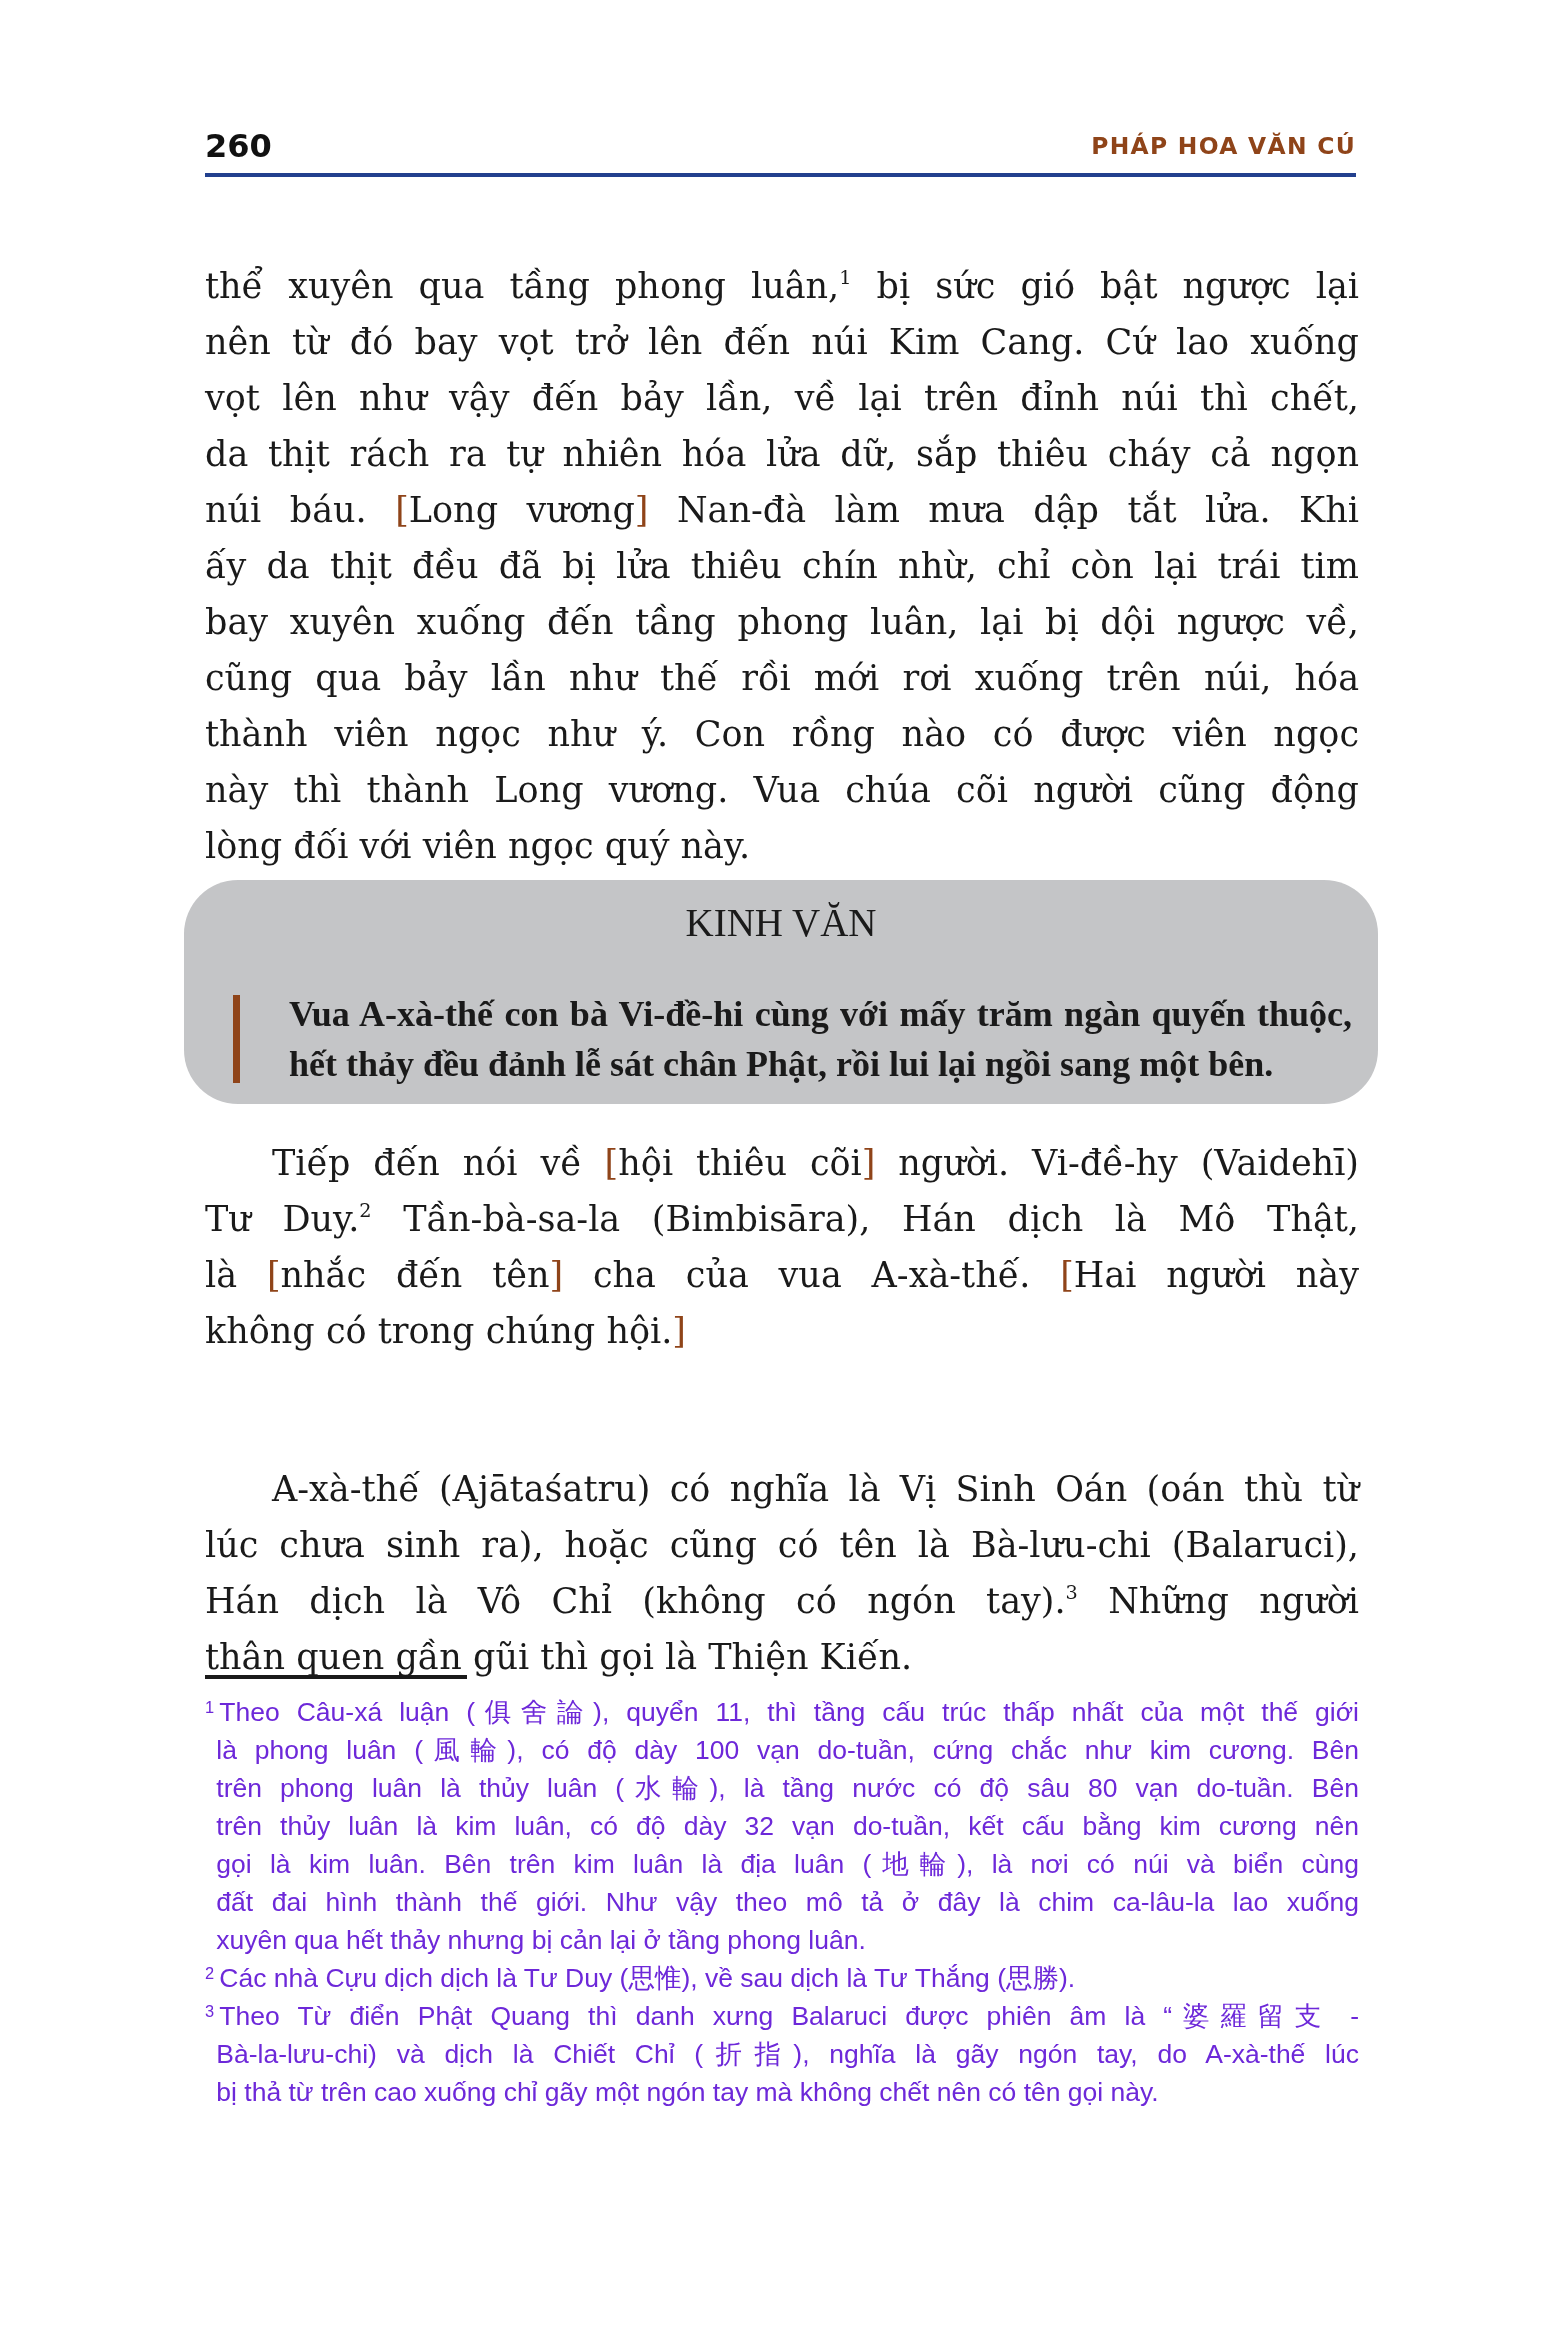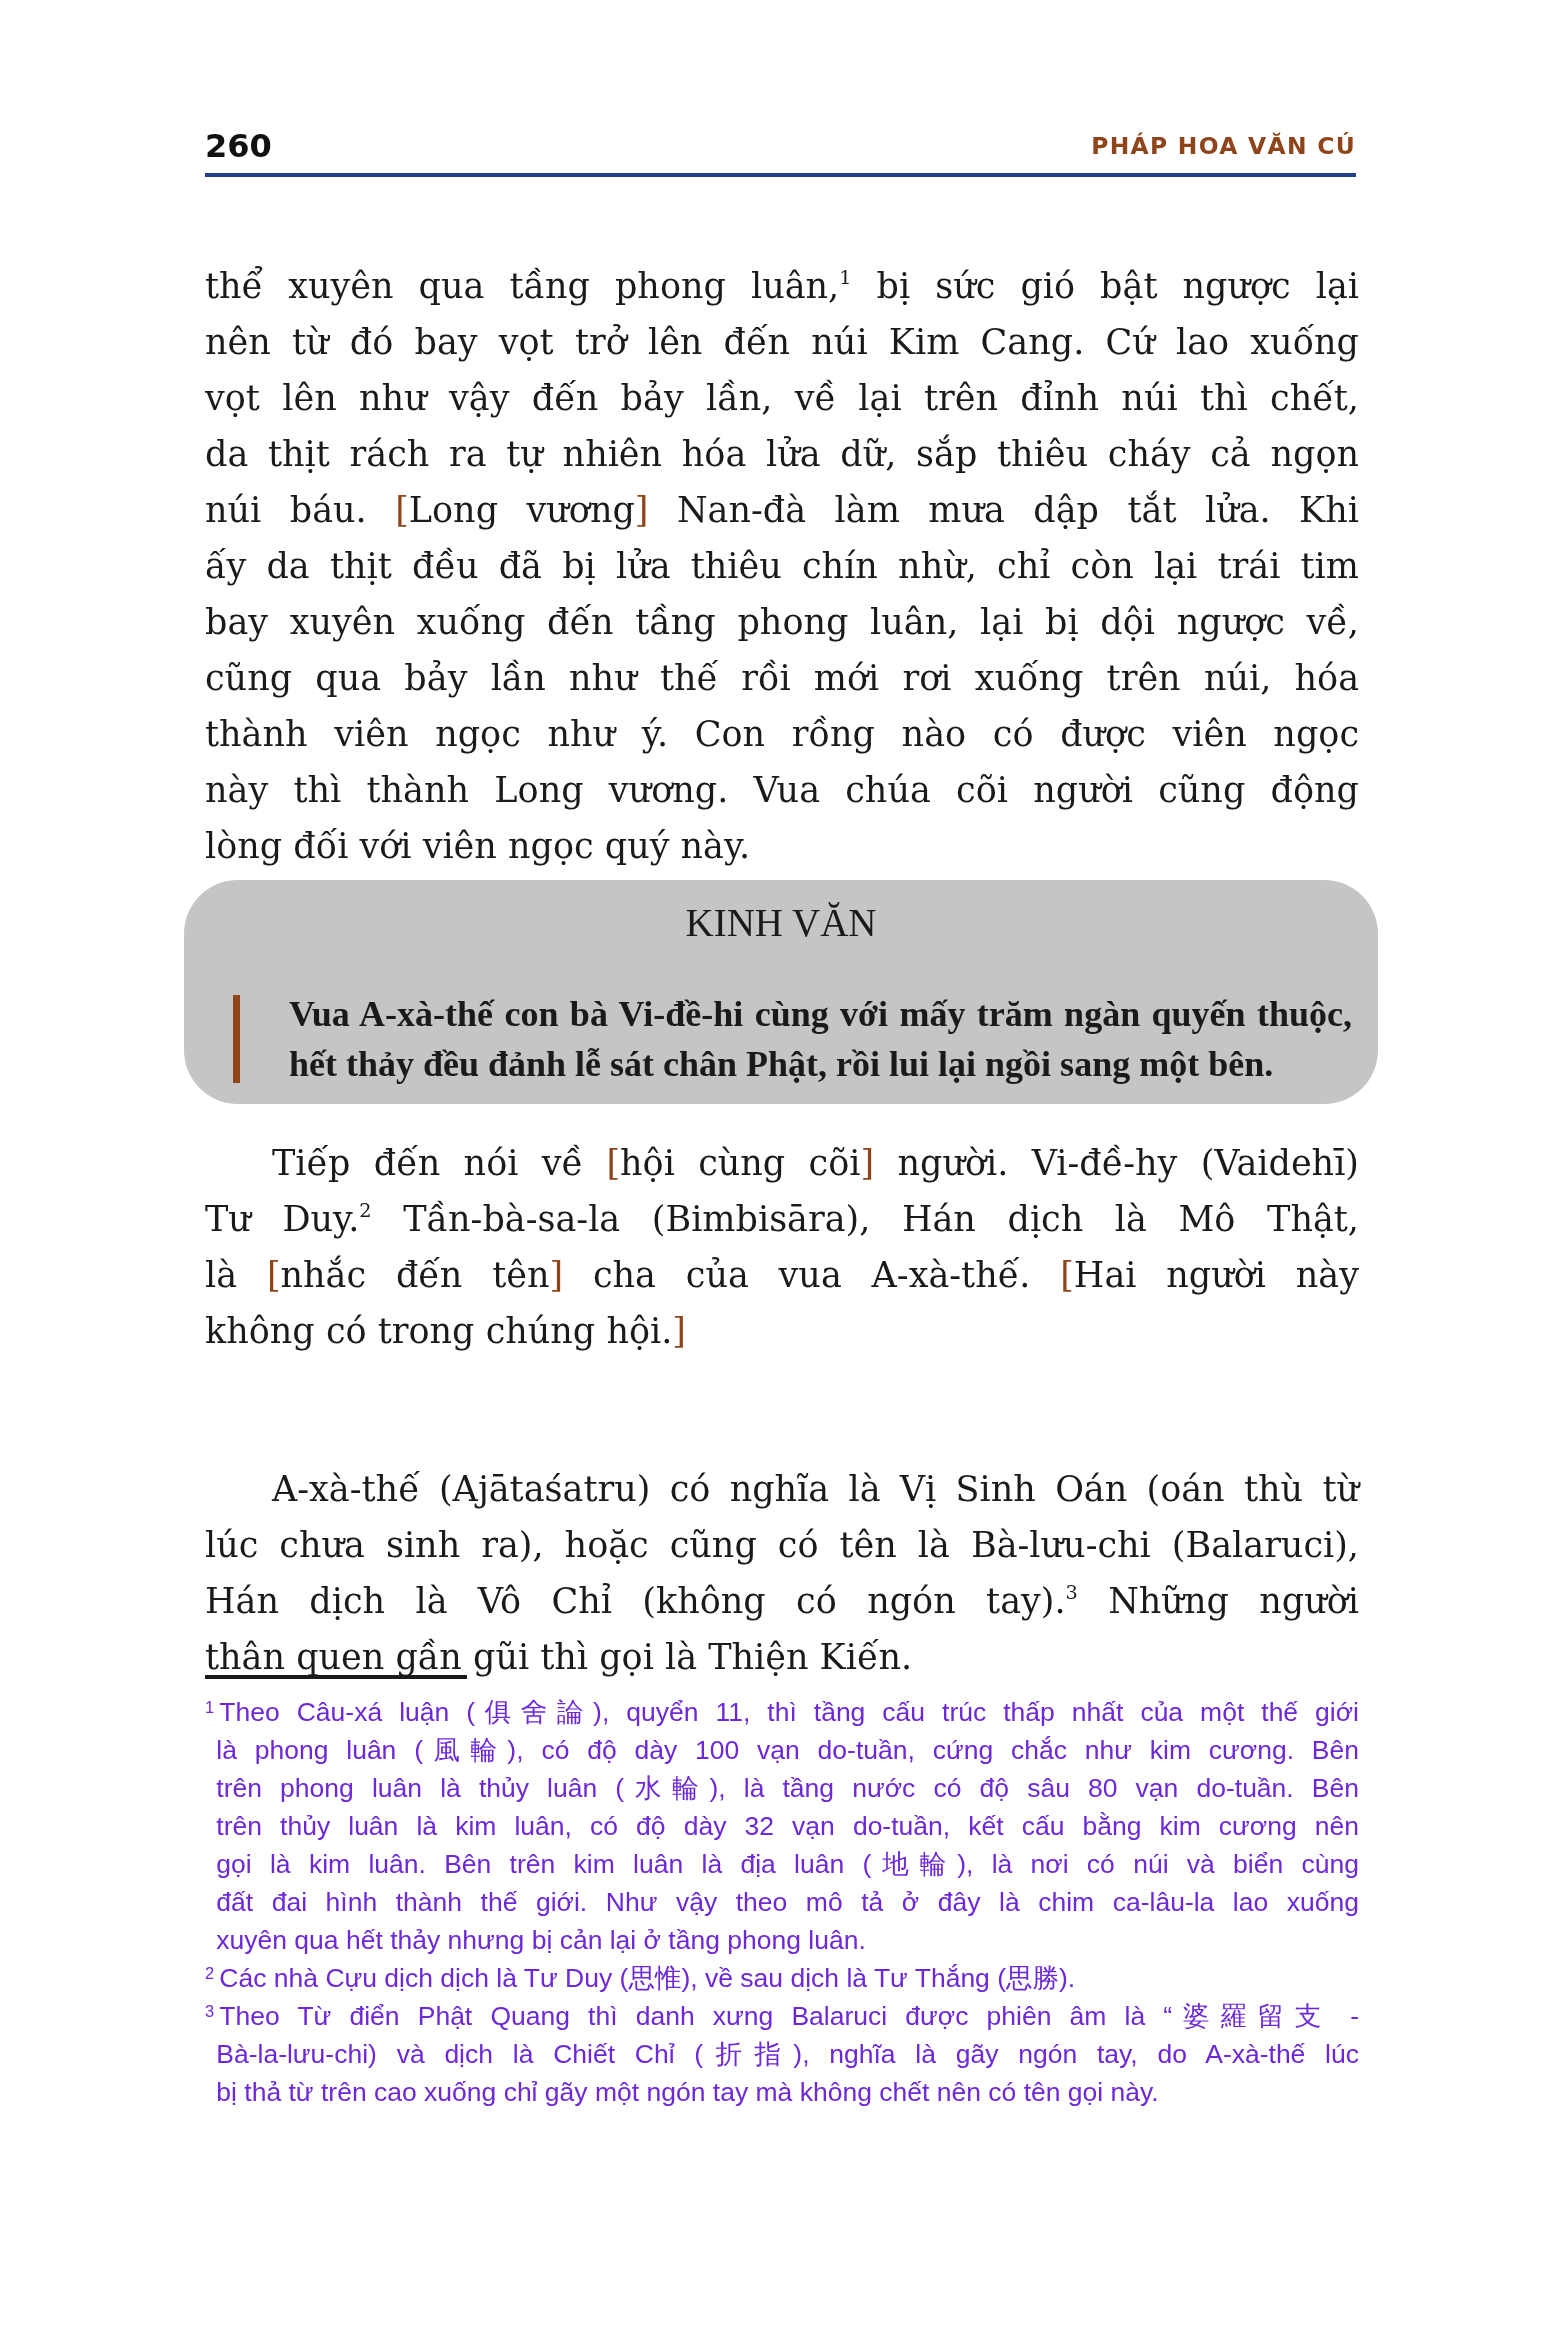--- a/index.html
+++ b/index.html
@@ -59,21 +59,21 @@
   <div class="kinh-box">
     <div class="kinh-title">KINH VĂN</div>
     <div class="kinh-bar"></div>
     <div class="kinh-text">
       <span class="line">Vua A-xà-thế con bà Vi-đề-hi cùng với mấy trăm ngàn quyến thuộc,</span>
       <span class="line last">hết thảy đều đảnh lễ sát chân Phật, rồi lui lại ngồi sang một bên.</span>
     </div>
   </div>
 
   <div class="body-text" id="p2" style="top:1135px;">
-      <span class="line indent"><span>Tiếp đến nói về </span><span class="br">[</span><span>hội cùng cõi</span><span class="br">]</span><span> người. Vi-đề-hy (Vaidehī)</span></span>
+      <span class="line indent"><span>Tiếp đến nói về </span><span class="br">[</span><span>hội thiêu cõi</span><span class="br">]</span><span> người. Vi-đề-hy (Vaidehī)</span></span>
       <span class="line"><span>Tư Duy.</span><sup class="fn">2</sup><span> Tần-bà-sa-la (Bimbisāra), Hán dịch là Mô Thật,</span></span>
       <span class="line"><span>là </span><span class="br">[</span><span>nhắc đến tên</span><span class="br">]</span><span> cha của vua A-xà-thế. </span><span class="br">[</span><span>Hai người này</span></span>
       <span class="line last"><span>không có trong chúng hội.</span><span class="br">]</span></span>
     </div>
 
   <div class="body-text" id="p3" style="top:1430px;margin-top:31px;">
       <span class="line indent"><span>A-xà-thế (Ajātaśatru) có nghĩa là Vị Sinh Oán (oán thù từ</span></span>
       <span class="line"><span>lúc chưa sinh ra), hoặc cũng có tên là Bà-lưu-chi (Balaruci),</span></span>
       <span class="line"><span>Hán dịch là Vô Chỉ (không có ngón tay).</span><sup class="fn">3</sup><span> Những người</span></span>
       <span class="line last"><span>thân quen gần gũi thì gọi là Thiện Kiến.</span></span>

